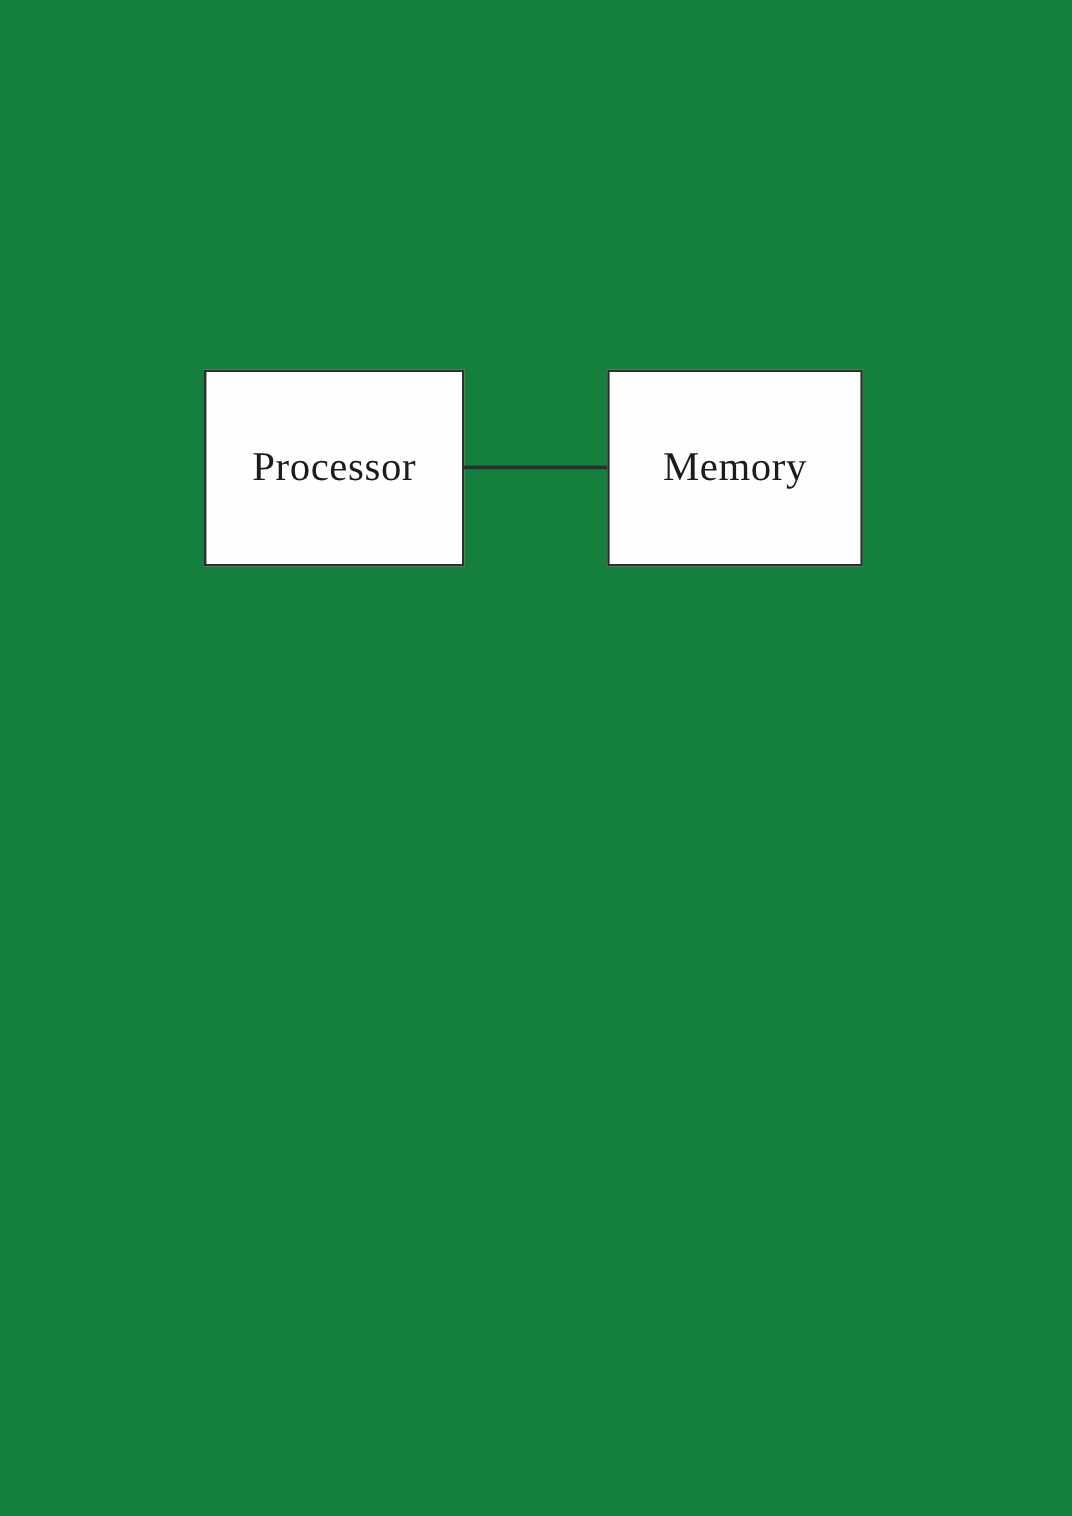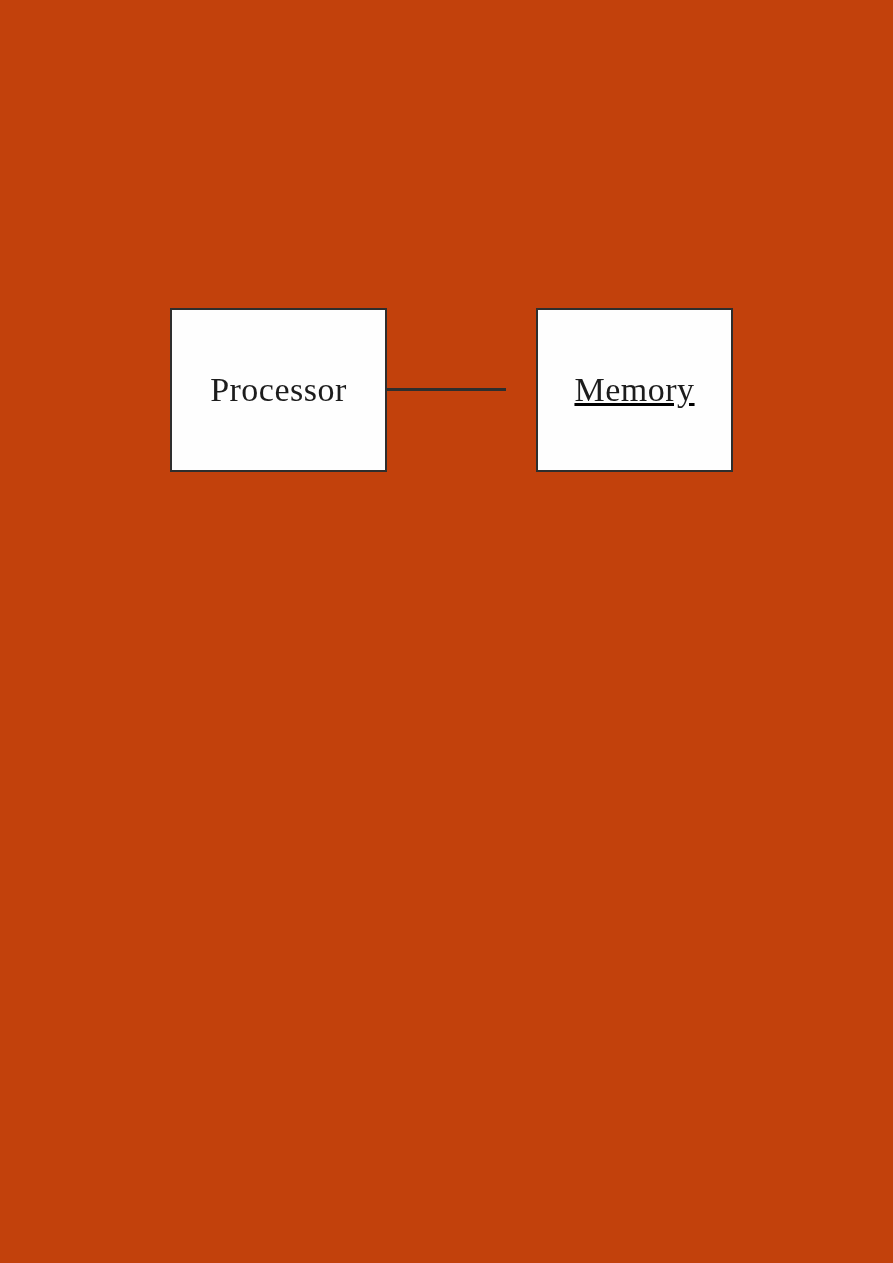--- a/index.html
+++ b/index.html
@@ -4,45 +4,44 @@
 <style>
   html, body {
     margin: 0;
     padding: 0;
     background: #ffffff;
   }
   .page {
     position: relative;
     width: 893px;
     height: 1263px;
-    background: #c2410c;
+    background: #15803d;
     overflow: hidden;
     font-family: "Liberation Serif", "DejaVu Serif", serif;
   }
   .node {
     position: absolute;
     box-sizing: border-box;
     border: 2px solid #2e2e2e;
     background: #fefefe;
     display: flex;
     align-items: center;
     justify-content: center;
   }
   .node-processor {
     left: 170px;
     top: 308px;
     width: 217px;
     height: 164px;
   }
   .node-memory {
-    left: 536px;
+    left: 506px;
     top: 308px;
-    width: 197px;
+    width: 213px;
     height: 164px;
-    text-decoration: underline;
   }
   .node-label {
     font-size: 34px;
     color: #1c1c1c;
     letter-spacing: 0.5px;
     user-select: none;
   }
   .edge {
     position: absolute;
     left: 386px;

